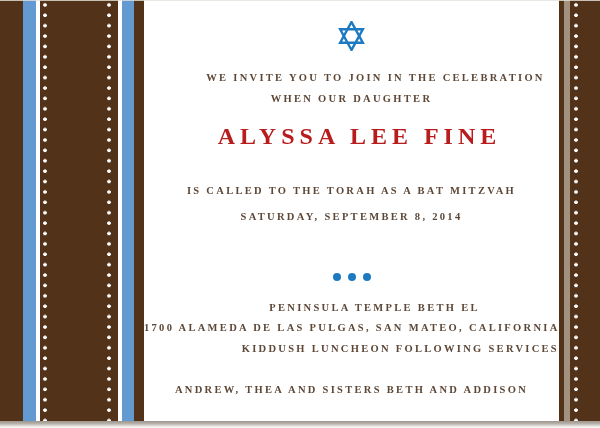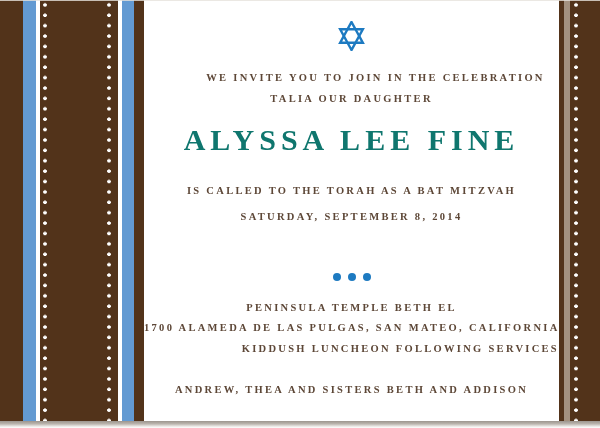--- a/index.html
+++ b/index.html
@@ -48,31 +48,31 @@
   }
   .line{
     position:absolute;left:0;width:100%;
     font-size:10.5px;font-weight:bold;letter-spacing:2.3px;
     color:#5d4737;white-space:nowrap;
   }
   .star-wrap{position:absolute;left:0;width:100%;top:21px;}
   .t-invite1{top:72px;padding-left:24px;}
   .t-invite2{top:93px;}
   .t-name{
-    top:123px;font-size:30px;letter-spacing:5px;color:#0f766e;
+    top:123px;font-size:24px;letter-spacing:5px;color:#b91c1c;margin-left:8px;
   }
   .t-occasion{top:185px;font-family:Liberation Serif, serif;}
   .t-date{top:211px;}
   .t-time{top:232px;}
   .dots{position:absolute;left:0;width:100%;top:267px;}
   .dots span{
     display:inline-block;width:8px;height:8px;border-radius:50%;
     background:#1d7ac1;margin:0 3.5px;vertical-align:middle;
   }
-  .t-venue{top:302px;}
+  .t-venue{top:302px;margin-left:23px;}
   .t-address{top:322px;text-align:right;}
   .t-reception{top:343px;text-align:right;}
   .t-hosts{top:384px;}
 </style>
 </head>
 <body>
 
 <div class="card">
 
   <div class="bar brown l-brown1"></div>
@@ -91,21 +91,21 @@
   <div class="content">
 
     <div class="star-wrap">
       <svg width="27" height="30" viewBox="0 0 100 110" aria-hidden="true">
         <polygon points="50,3 92,80 8,80" fill="none" stroke="#1d7ac1" stroke-width="9"></polygon>
         <polygon points="50,107 8,30 92,30" fill="none" stroke="#1d7ac1" stroke-width="9"></polygon>
       </svg>
     </div>
 
     <div class="line t-invite1">WE INVITE YOU TO JOIN IN THE CELEBRATION</div>
-    <div class="line t-invite2">TALIA OUR DAUGHTER</div>
+    <div class="line t-invite2">WHEN OUR DAUGHTER</div>
     <div class="line t-name">ALYSSA LEE FINE</div>
     <div class="line t-occasion">IS CALLED TO THE TORAH AS A BAT MITZVAH</div>
     <div class="line t-date">SATURDAY, SEPTEMBER 8, 2014</div>
 
     <div class="dots">
       <span></span><span></span><span></span>
     </div>
 
     <div class="line t-venue">PENINSULA TEMPLE BETH EL</div>
     <div class="line t-address">1700 ALAMEDA DE LAS PULGAS, SAN MATEO, CALIFORNIA</div>

